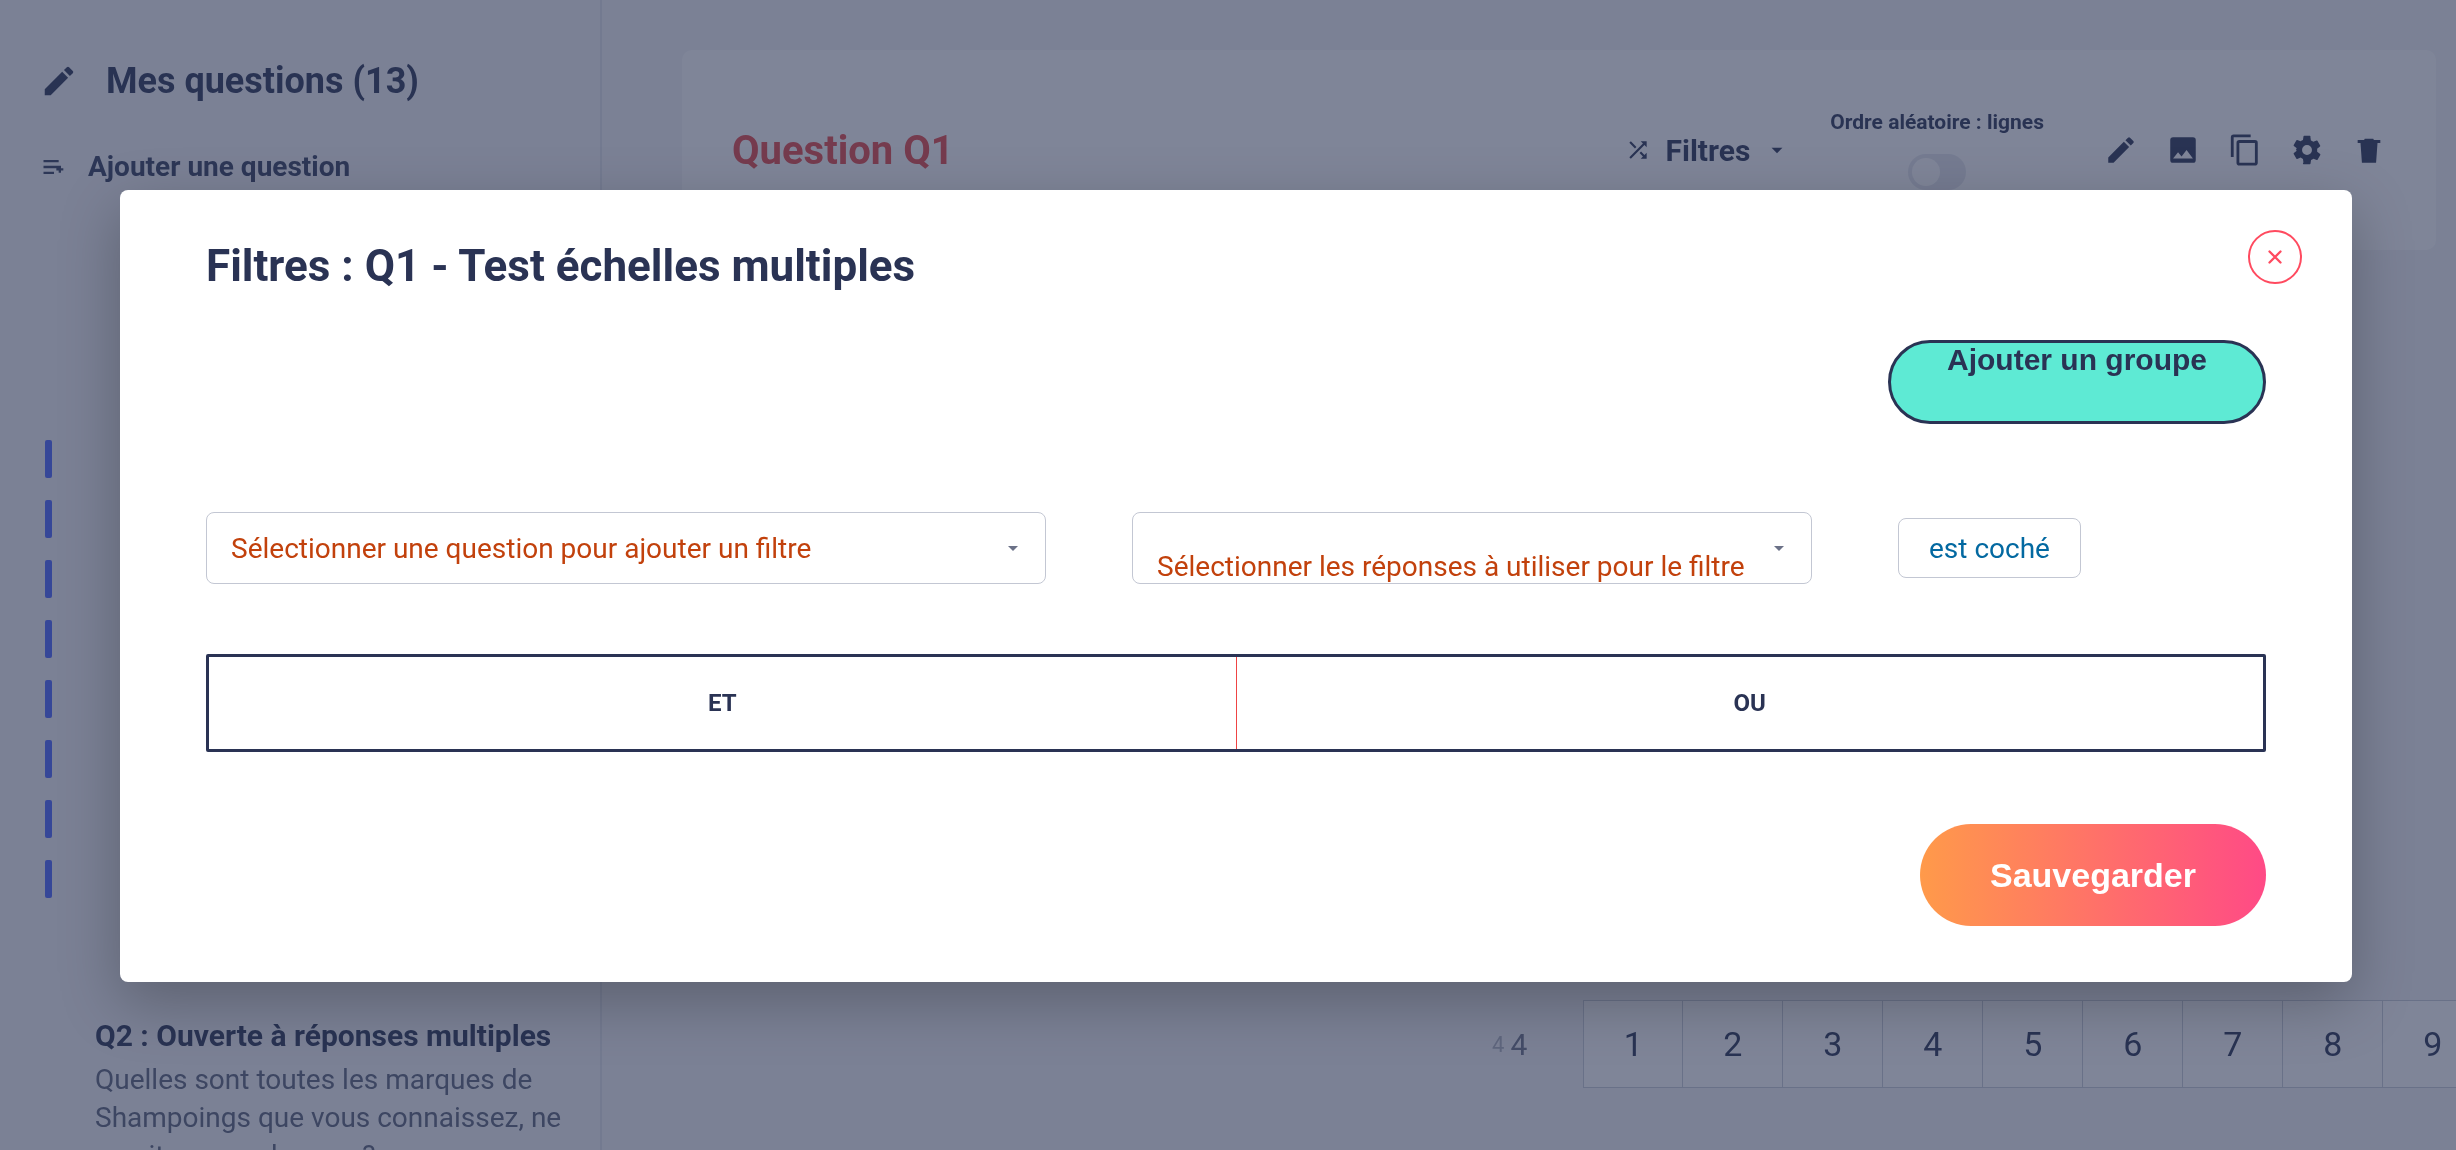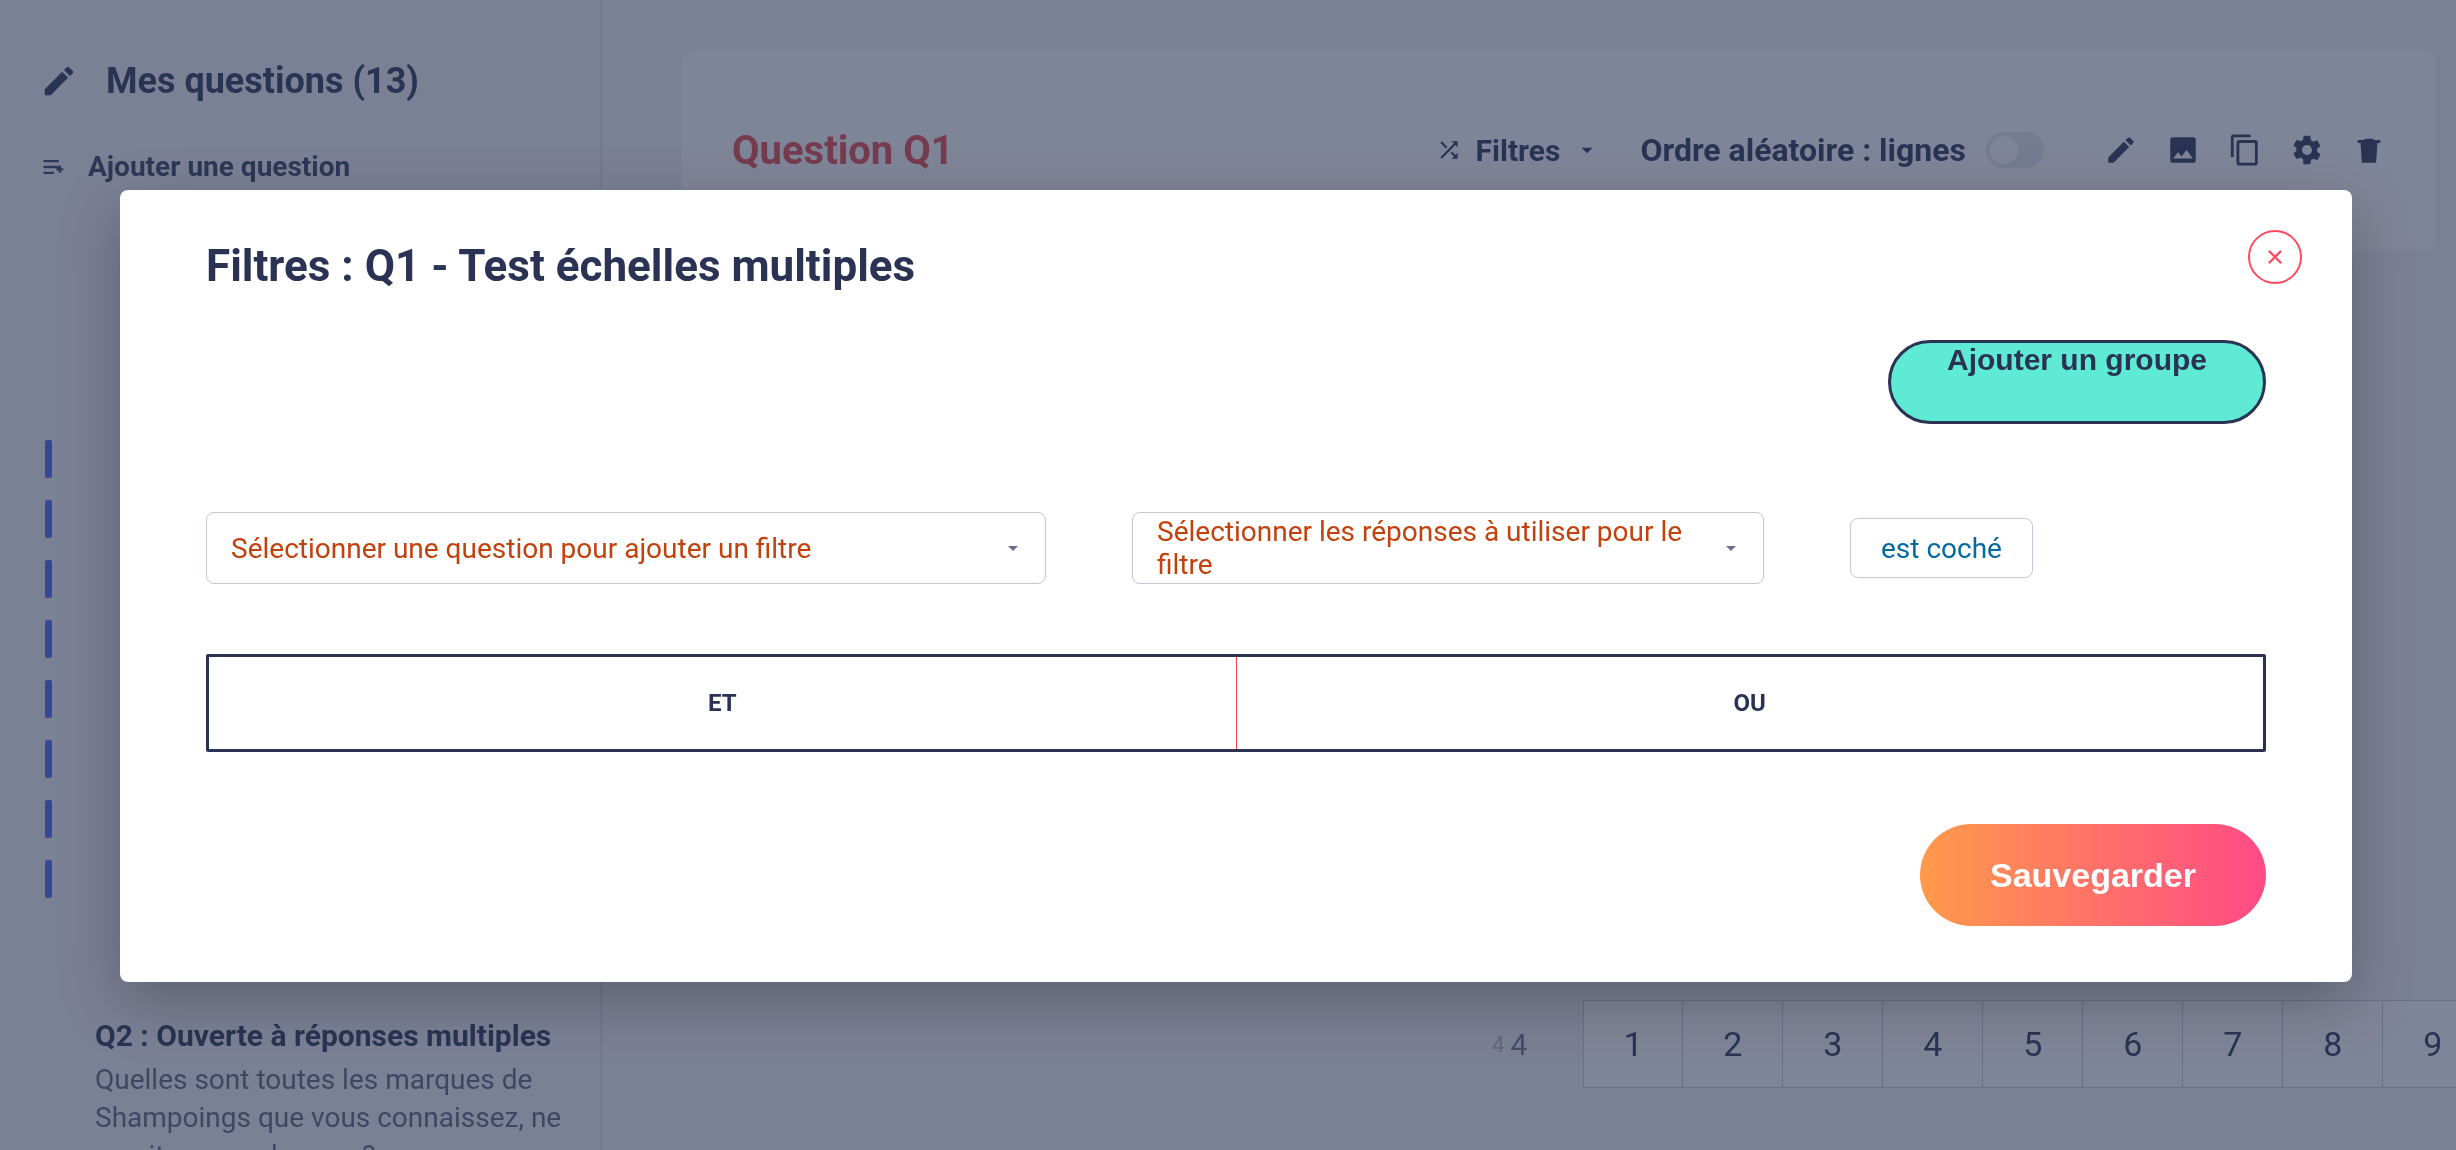--- a/index.html
+++ b/index.html
@@ -81,21 +81,21 @@
     padding: 40px 50px;
     display:flex;
     align-items:center;
     gap: 40px;
   }
   .question-q1-label { color:#e74646; font-weight:700; font-size:40px; margin-right:auto;}
   .filters-pill {
     display:flex; align-items:center; gap:14px; font-size:30px; font-weight:700; color:#2a3354;
   }
   .filters-pill .shuffle-icon, .filters-pill .chev-icon { width:26px; height:26px; }
-  .random-row { display:flex; align-items:center; gap:20px; font-size:32px; font-weight:700; color:#2a3354; }
+  .random-row { display:flex; align-items:center; gap:20px; font-size:21px; font-weight:700; color:#2a3354;flex-direction:column; }
   .toggle-off { width:58px; height:36px; border-radius:18px; background:#e5e7ee; position:relative; }
   .toggle-off::after{ content:""; position:absolute; left:4px; top:4px; width:28px; height:28px; border-radius:50%; background:#fff; }
   .icon-strip { display:flex; gap:28px; margin-left:20px; color:#2a3354;}
   .icon-strip svg { width:34px; height:34px; }
 
   .bg-scale-row {
     position:absolute;
     left:890px;
     top:1000px;
     display:flex;
@@ -183,21 +183,21 @@
   }
   .select .chev {
     position:absolute;
     right:20px;
     top:50%;
     transform:translateY(-50%);
     width:24px; height:24px;
     color:#6b7187;
   }
   .select-question { width: 840px; }
-  .select-answers  { width: 632px; }
+  .select-answers  { width: 680px; align-items: flex-end; }
   .checked-box {
     height: 60px;
     border:1px solid #c3c7d3;
     border-radius:8px;
     padding: 0 30px;
     display:flex; align-items:center;
     font-size:28px;
     color:#0369a1;
     background:#fff;
   }

